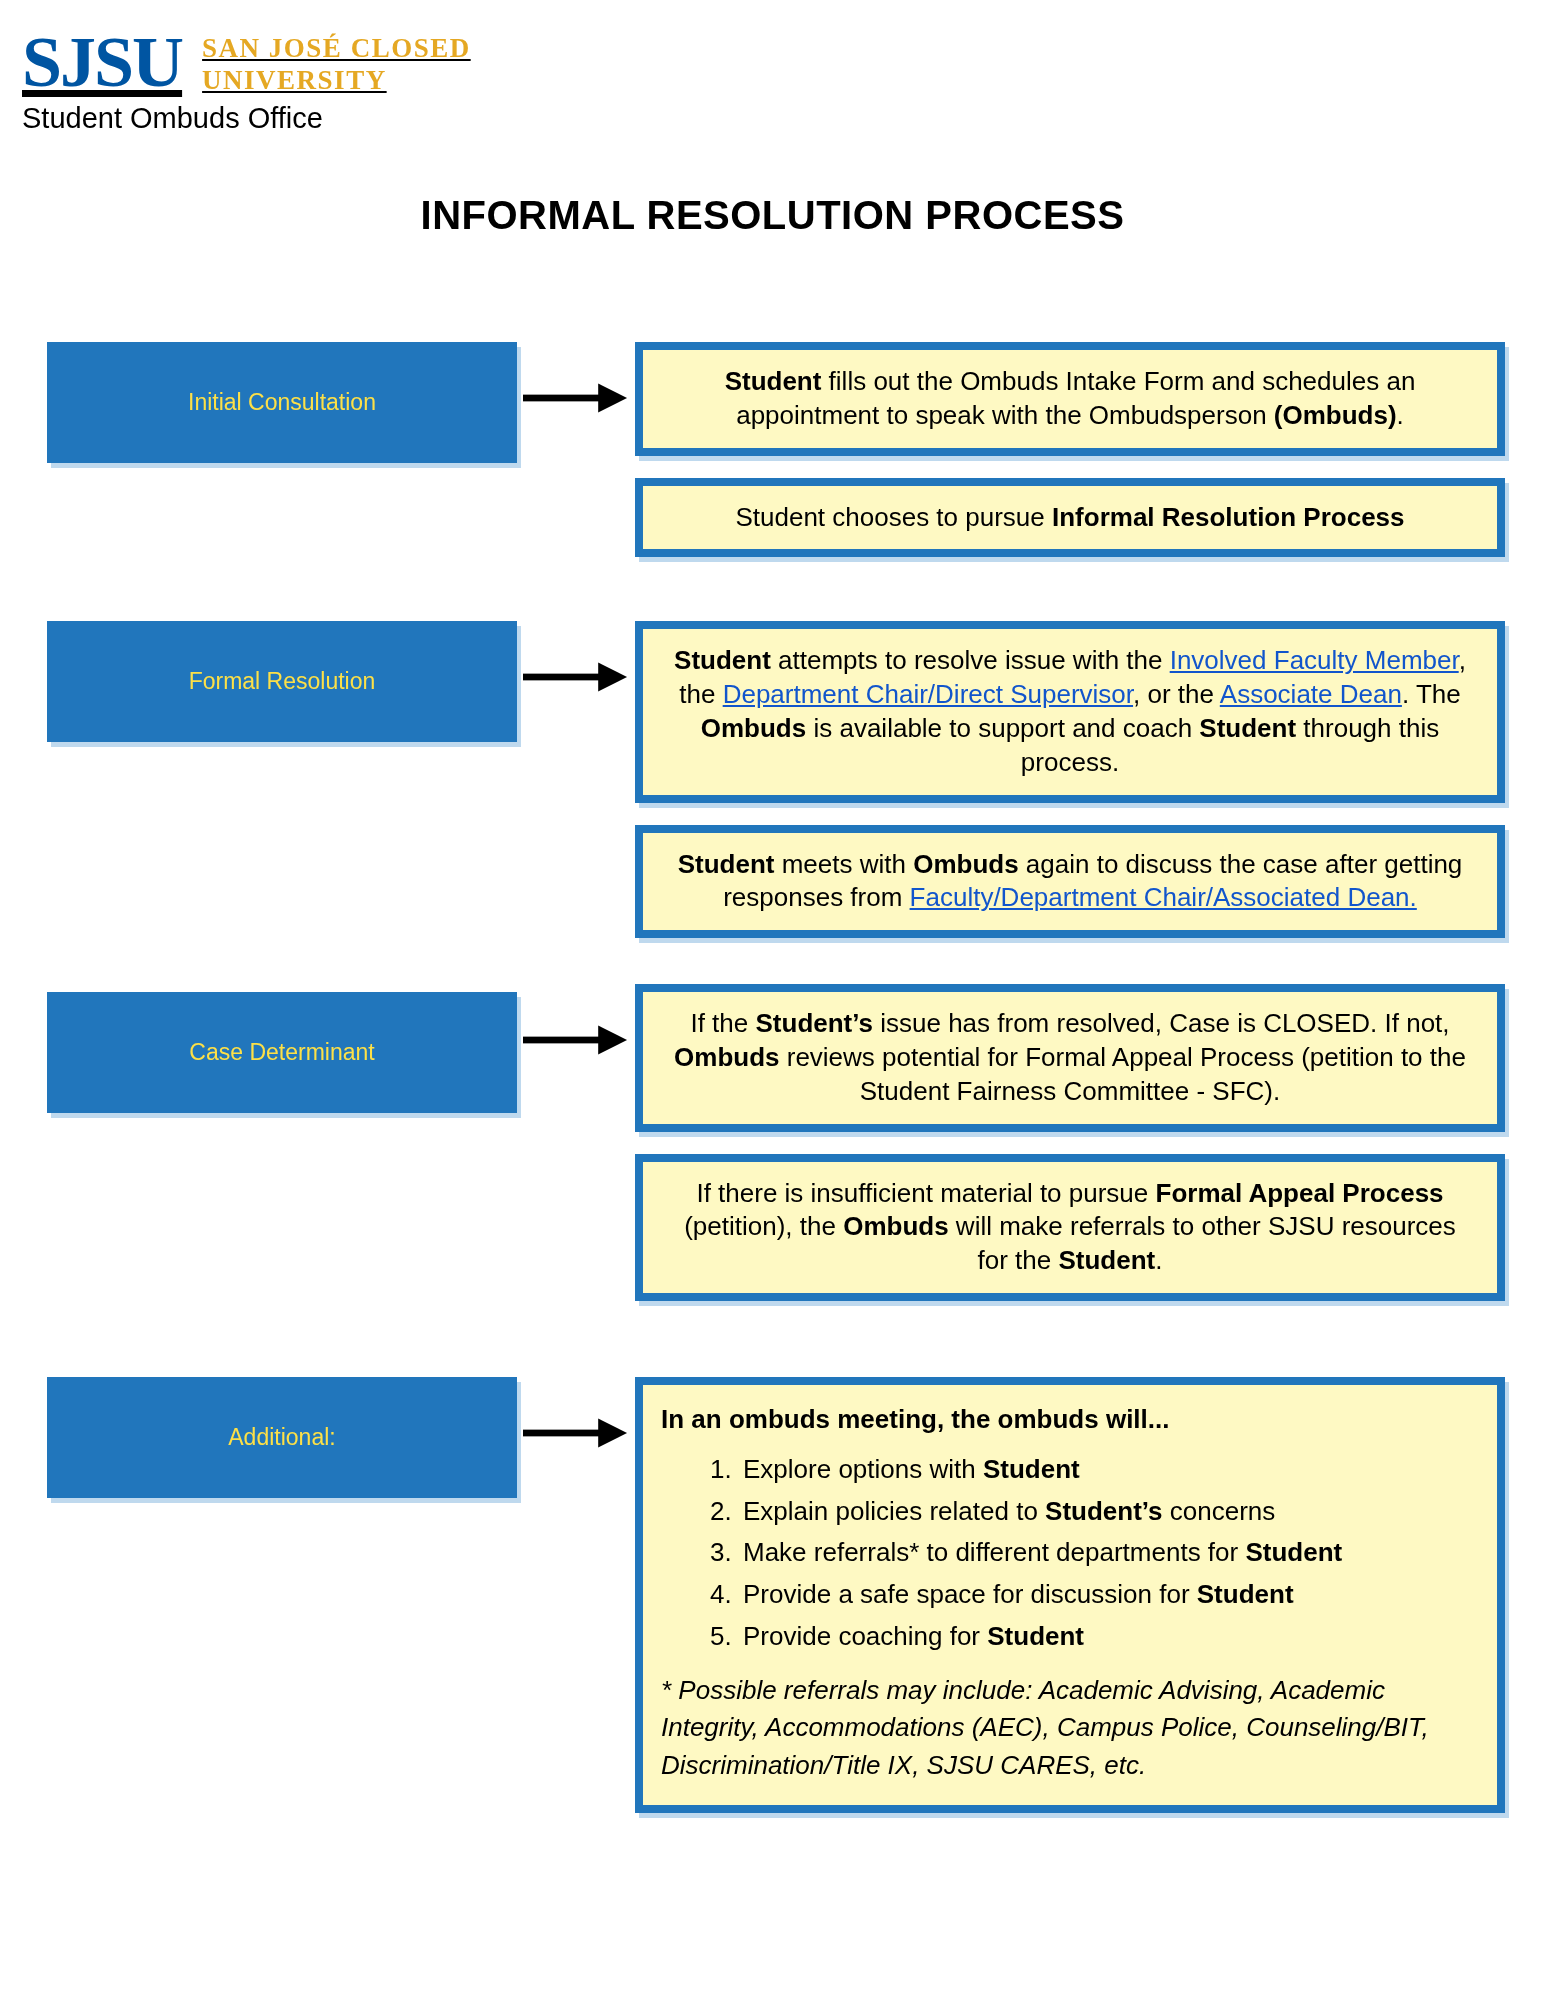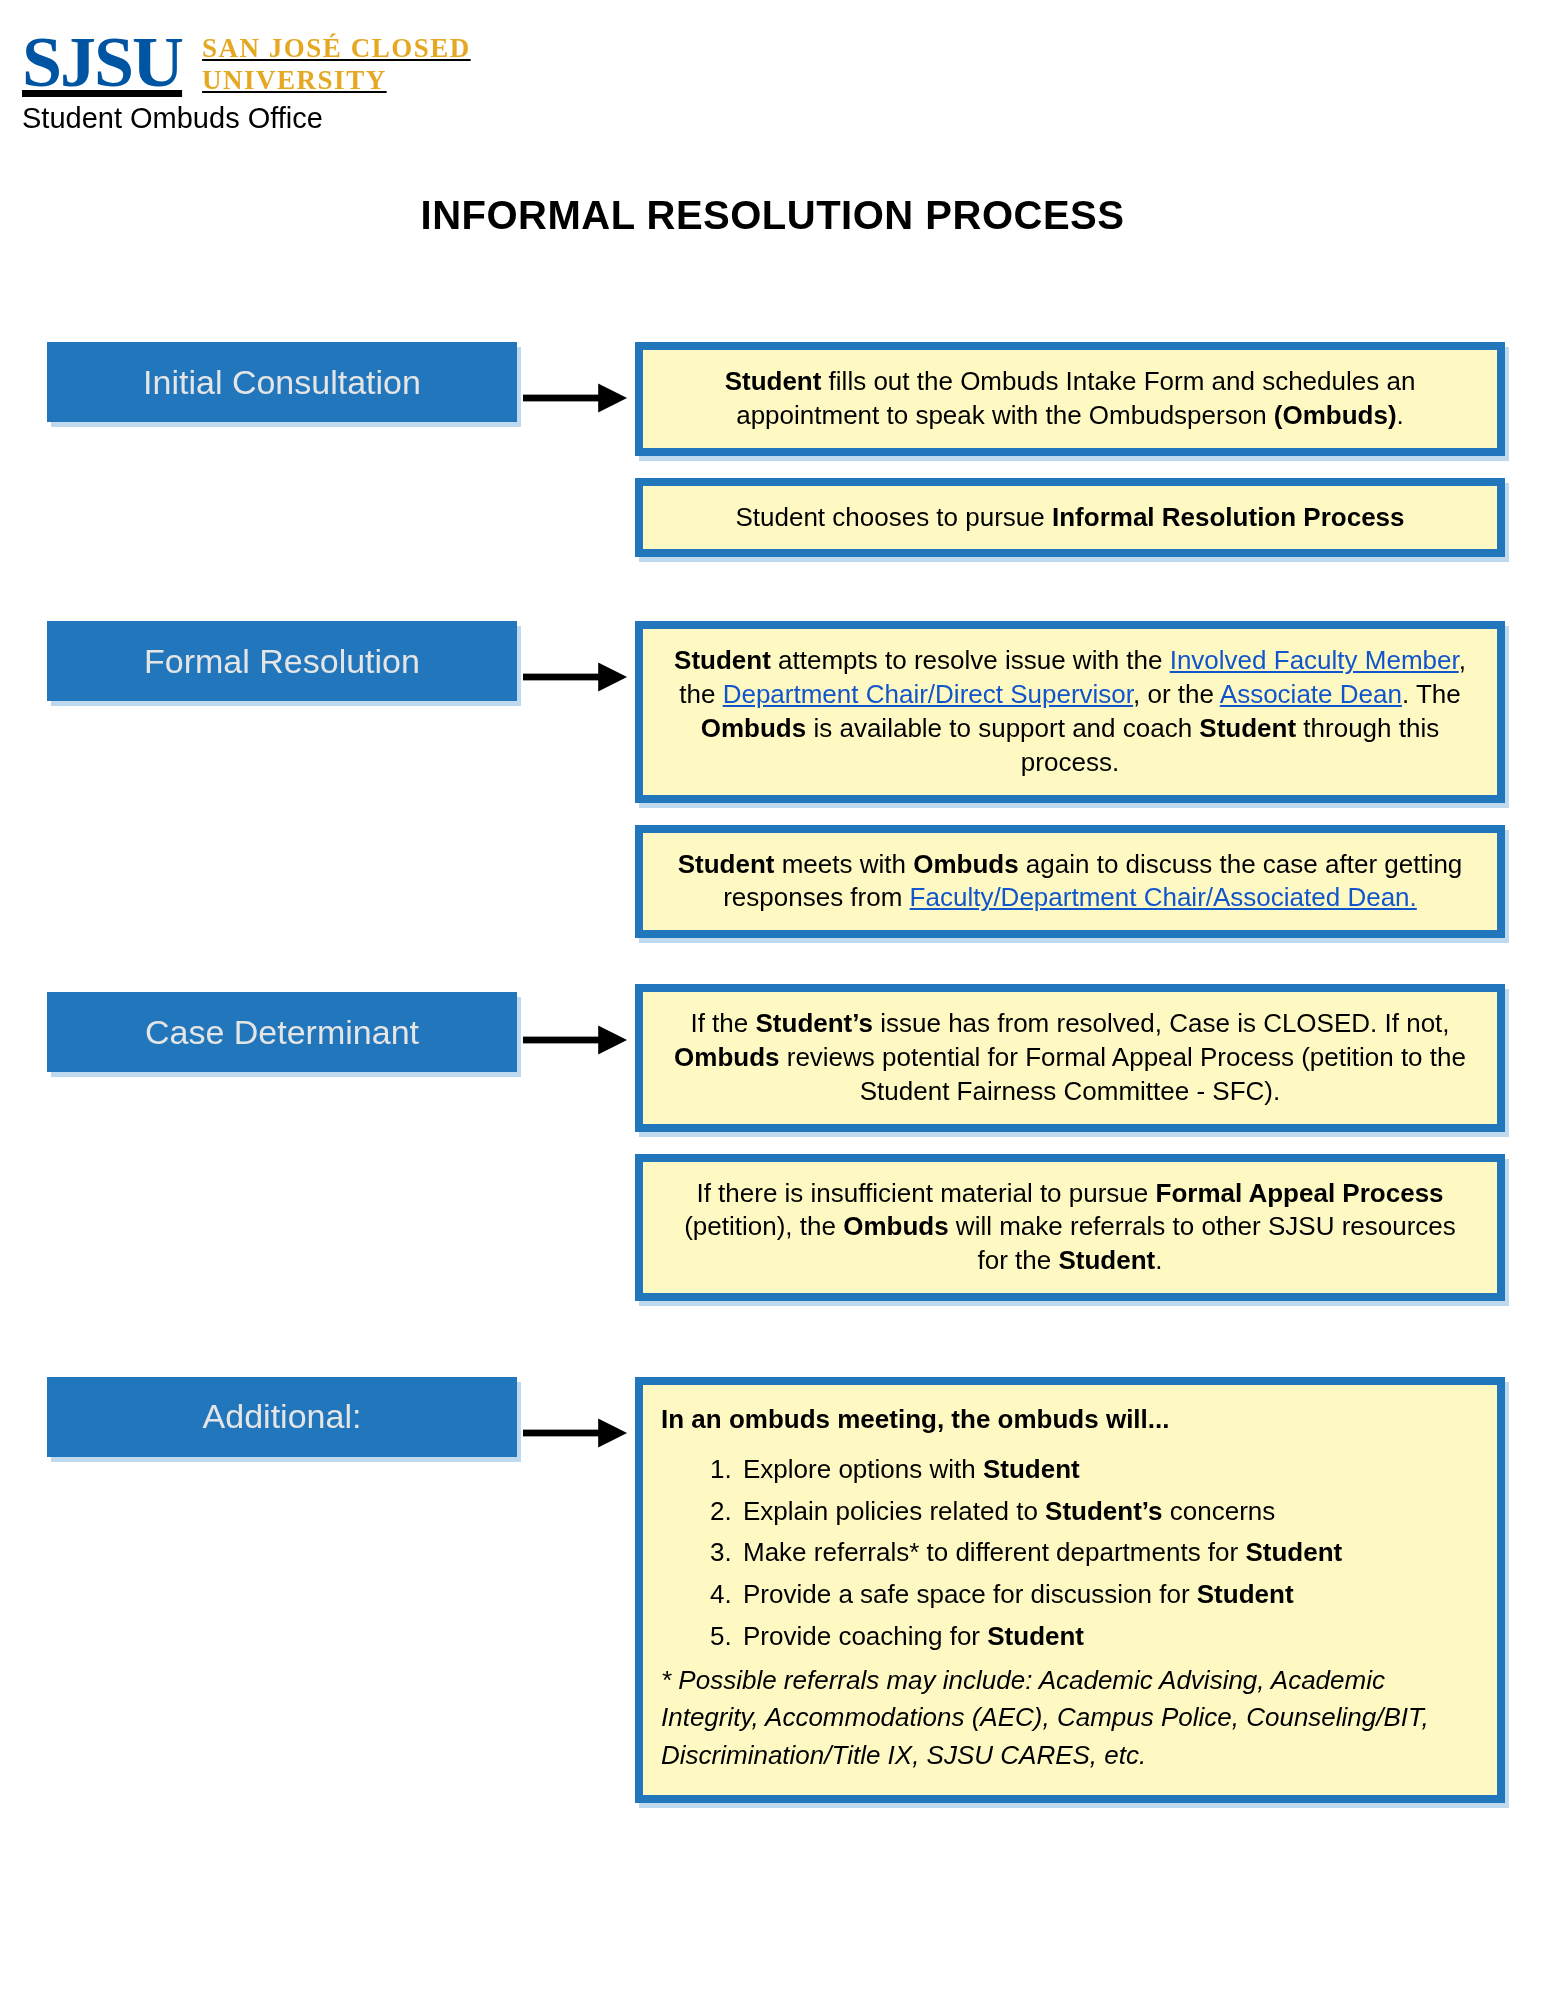--- a/index.html
+++ b/index.html
@@ -38,42 +38,42 @@
   }
 
   .row{display:flex;align-items:flex-start;margin-left:47px;margin-right:40px;}
   .row-1{margin-top:104px;}
   .row-2{margin-top:64px;}
   .row-3{margin-top:46px;}
   .row-4{margin-top:76px;}
   .row-3 .label-box{margin-top:8px;}
 
   .label-box{
-    width:470px;height:80px;flex:0 0 470px;
-    background:var(--process-blue);color:#e5e5e5;
+    width:470px;height:121px;flex:0 0 470px;
+    background:var(--process-blue);color:#fde047;
     display:flex;align-items:center;justify-content:center;
-    font-size:34px;box-shadow:4px 5px 0 var(--shadow-blue);
+    font-size:23px;box-shadow:4px 5px 0 var(--shadow-blue);
   }
   .arrow-zone{
     width:118px;flex:0 0 118px;display:flex;justify-content:center;margin-top:38px;
   }
   .arrow{width:106px;height:36px;fill:#000;}
 
   .right-stack{display:flex;flex-direction:column;gap:22px;width:870px;flex:0 0 870px;}
   .tbox{
     border:8px solid var(--process-blue);background:#fef9c3;
     padding:15px 24px;font-size:26px;line-height:1.3;text-align:center;
     box-shadow:4px 5px 0 var(--shadow-blue);
   }
   .tbox p{margin:0;}
   .tbox.left{text-align:left;padding:18px 24px 20px 18px;}
   .tbox.left .heading{margin:0 0 6px 0;}
   .tbox.left ol{margin:16px 0 6px 0;padding-left:78px;}
   .tbox.left li{margin-bottom:8px;padding-left:4px;}
-  .tbox.left .footnote{margin-top:8px;font-style:italic;line-height:1.45;}
+  .tbox.left .footnote{margin-top:18px;font-style:italic;line-height:1.45;}
 </style>
 </head>
 <body>
 
 <header>
   <div class="logo-row">
     <span class="logo-acronym">SJSU</span>
     <span class="logo-wordmark">
       <span>SAN JOSÉ CLOSED</span>
       <span>UNIVERSITY</span>

